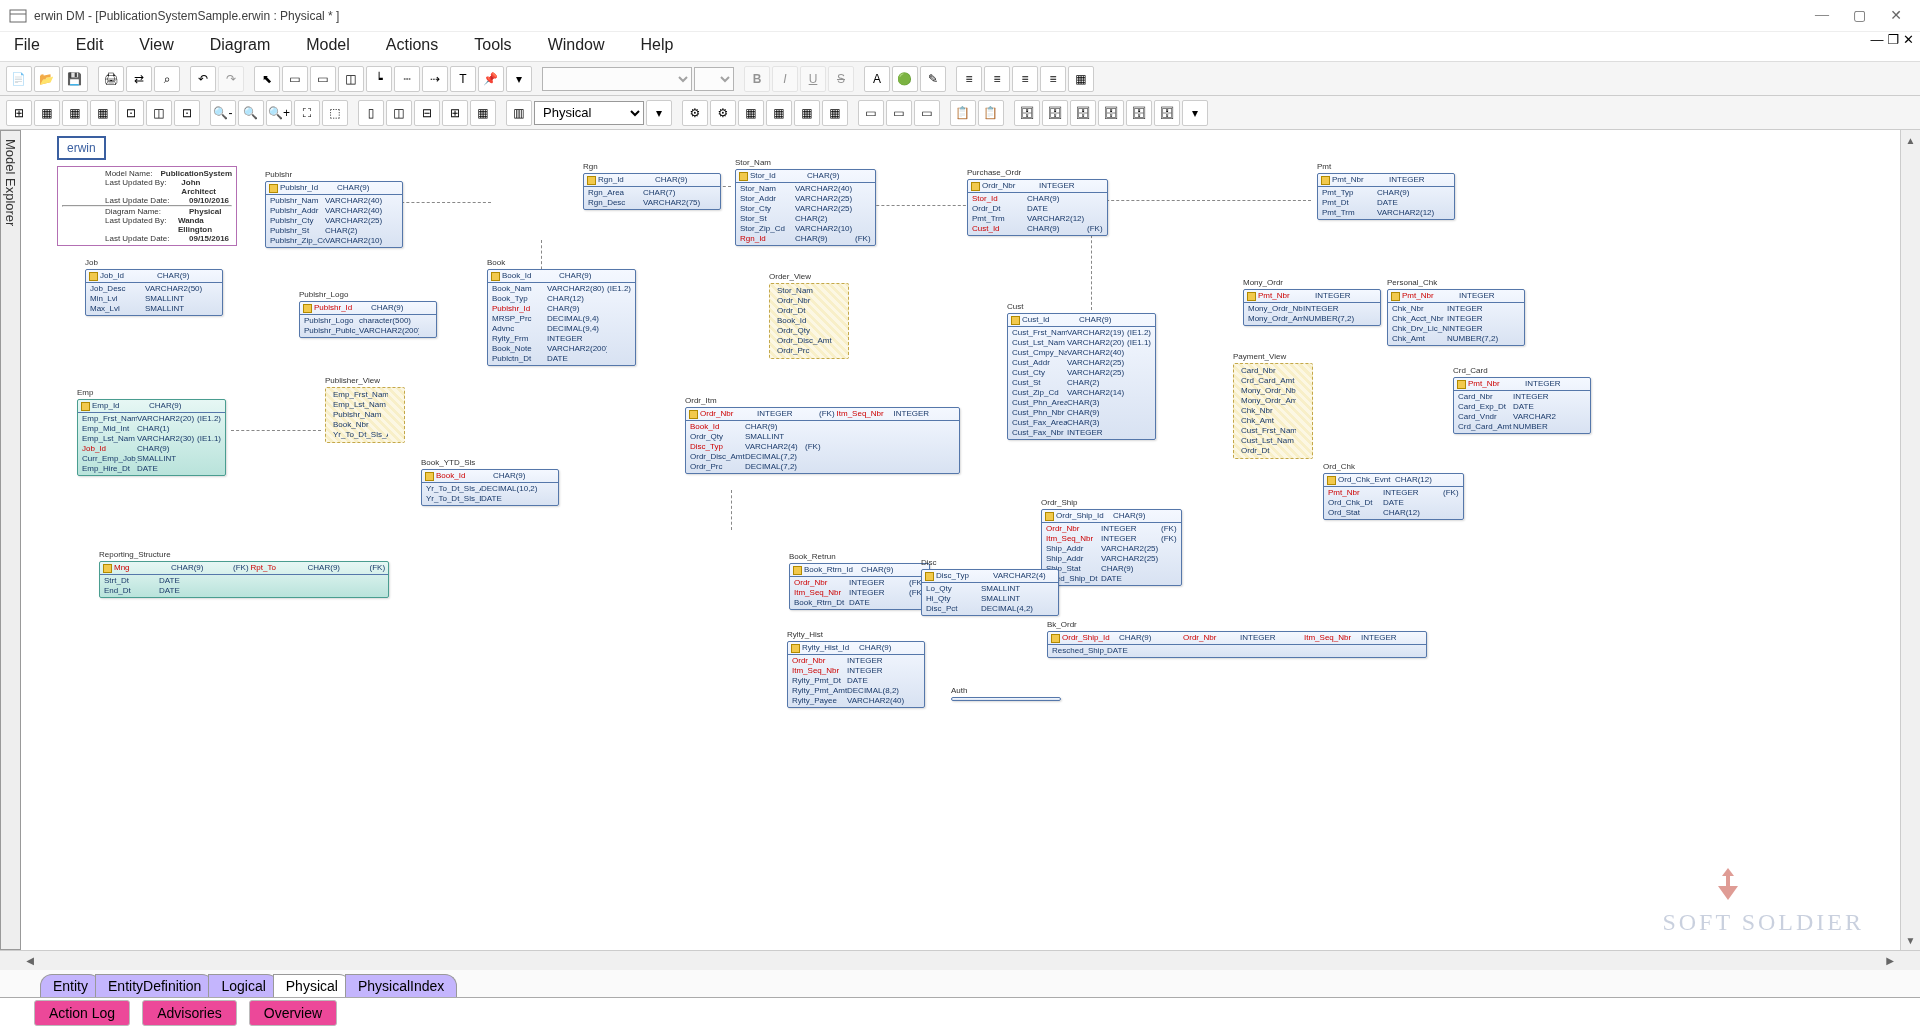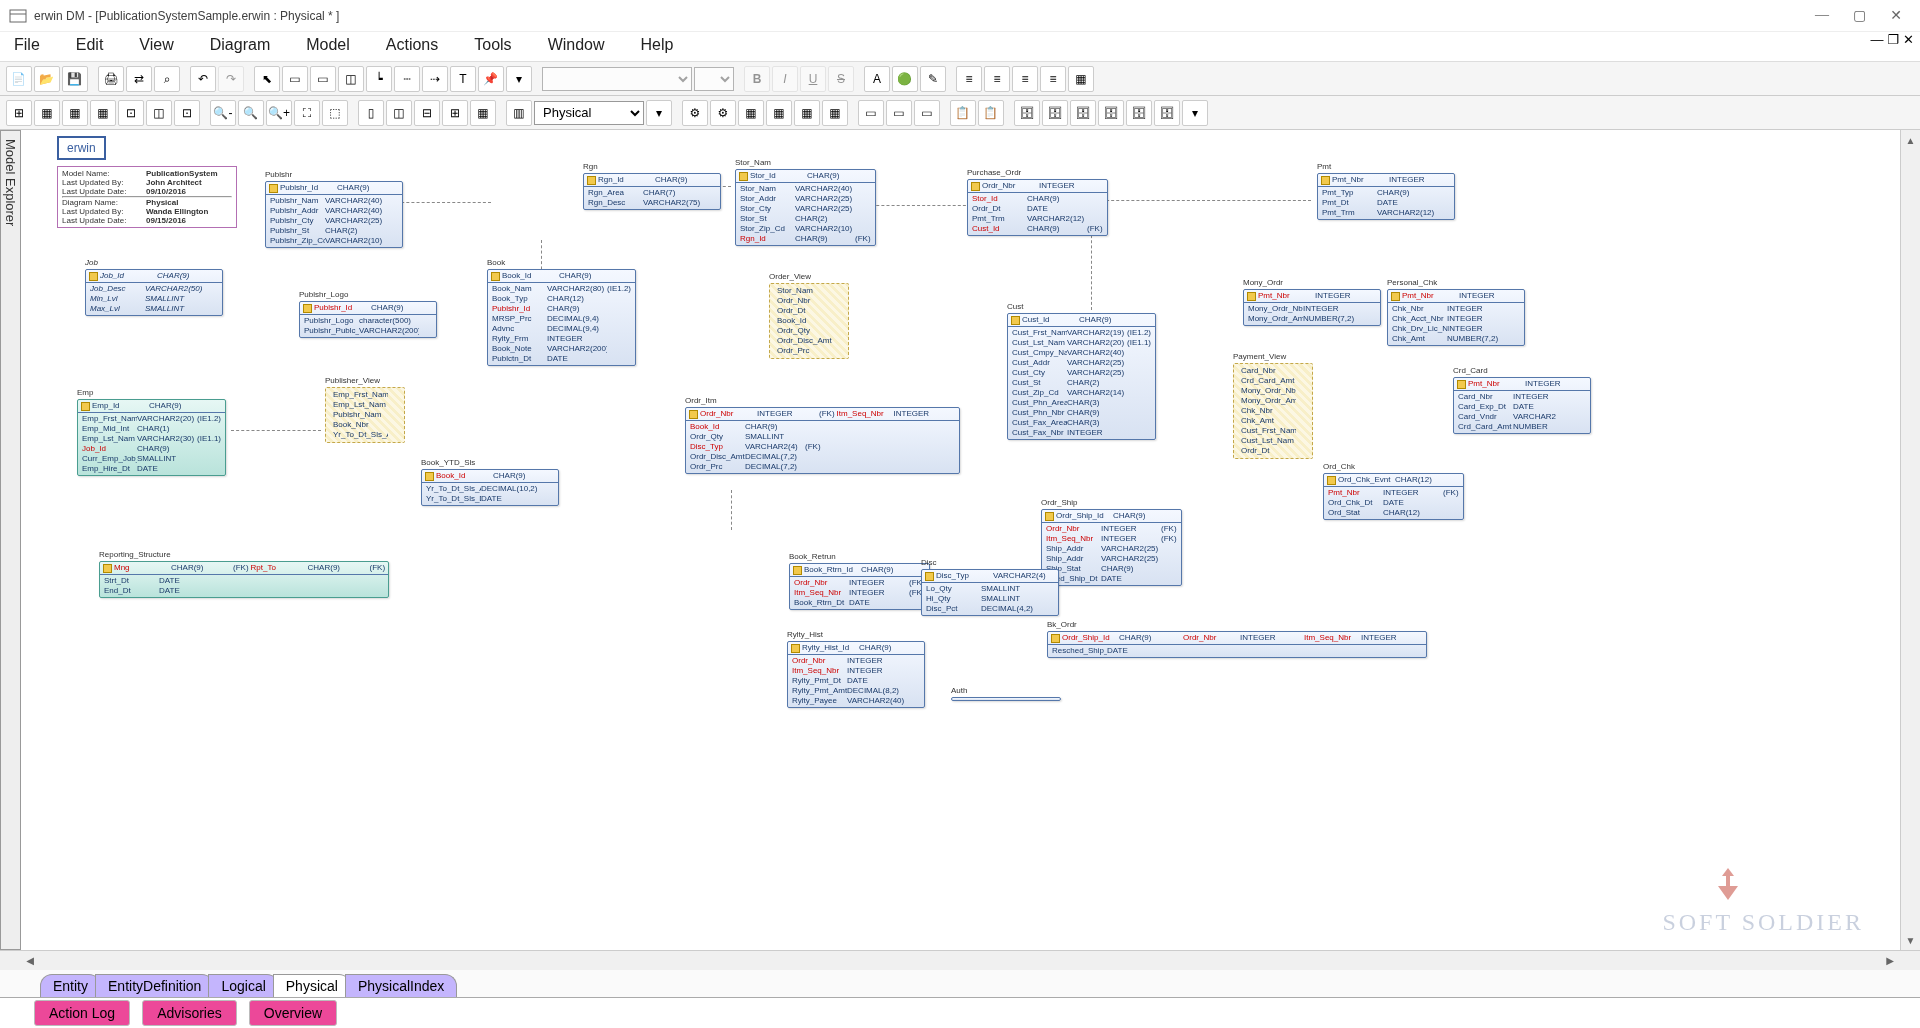--- a/index.html
+++ b/index.html
@@ -39,21 +39,21 @@
 .ent-ico { width:9px; height:9px; background:#f2c94c; border:1px solid #b28a00; }
 .ent-body { padding:1px 1px; }
 .row { display:flex; padding:0 3px; white-space:nowrap; }
 .row.red .col-name { color:#c00; }
 .col-name { color:#1a3a6a; width:55px; overflow:hidden; }
 .col-type { color:#1a3a6a; width:60px; overflow:hidden; }
 .col-note { color:#1a3a6a; }
 .view-box { border:1px dashed #c4a84a; background:repeating-linear-gradient(45deg,#fcf7e3,#fcf7e3 3px,#f8efc8 3px,#f8efc8 6px); padding:2px 4px; border-radius:2px; min-width:80px; }
 .meta-box { position:absolute; border:1px solid #b36fb3; background:#fff; font-size:8px; padding:2px 4px; }
 .meta-row { display:flex; }
-.meta-k { width:84px; color:#333; }
+.meta-k { width:84px; color:#333;margin-left:43px; }
 .meta-v { color:#333; font-weight:bold; }
 .logo-box { position:absolute; border:2px solid #3a5fa0; background:#fff; padding:3px 8px; font-size:12px; color:#3a5fa0; }
 .watermark { position:absolute; bottom:14px; right:36px; font-family:Georgia,serif; font-size:24px; color:rgba(100,120,160,.35); letter-spacing:3px; }
 .watermark-icon { position:absolute; bottom:42px; right:150px; width:44px; height:44px; }
 .line { position:absolute; border-top:1px dashed #888; }
 .vline { position:absolute; border-left:1px dashed #888; }
 </style>
 </head>
 <body>
 
@@ -392,21 +392,21 @@
               <span class="col-note"></span>
             </div>
             <div class="row ">
               <span class="col-name">Pmt_Trm</span>
               <span class="col-type">VARCHAR2(12)</span>
               <span class="col-note"></span>
             </div>
           </div>
         </div>
       </div>
-      <div class="ent" style="left: 64px; top: 128px; font-style: italic;">
+      <div class="ent" style="left: 64px; top: 128px;">
         <div class="ent-title">Job</div>
         <div class="ent-box" style="">
           <div class="ent-hdr ">
             <span class="ent-ico"></span>
             <span class="col-name">Job_Id</span>
             <span class="col-type">CHAR(9)</span>
             <span class="col-note"></span>
           </div>
           <div class="ent-body">
             <div class="row ">

